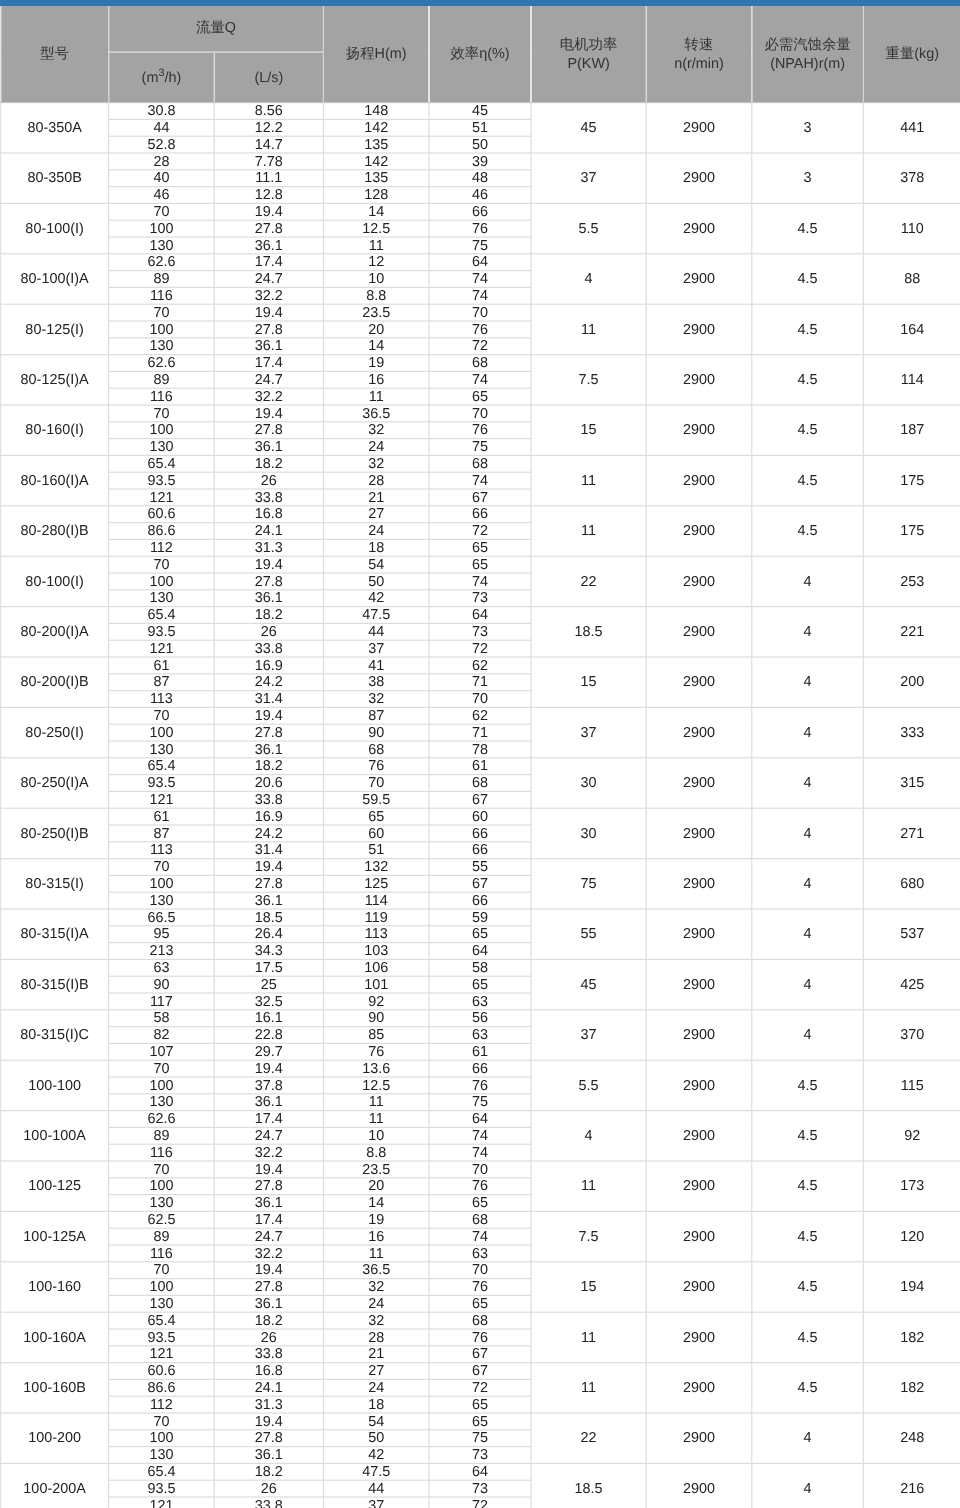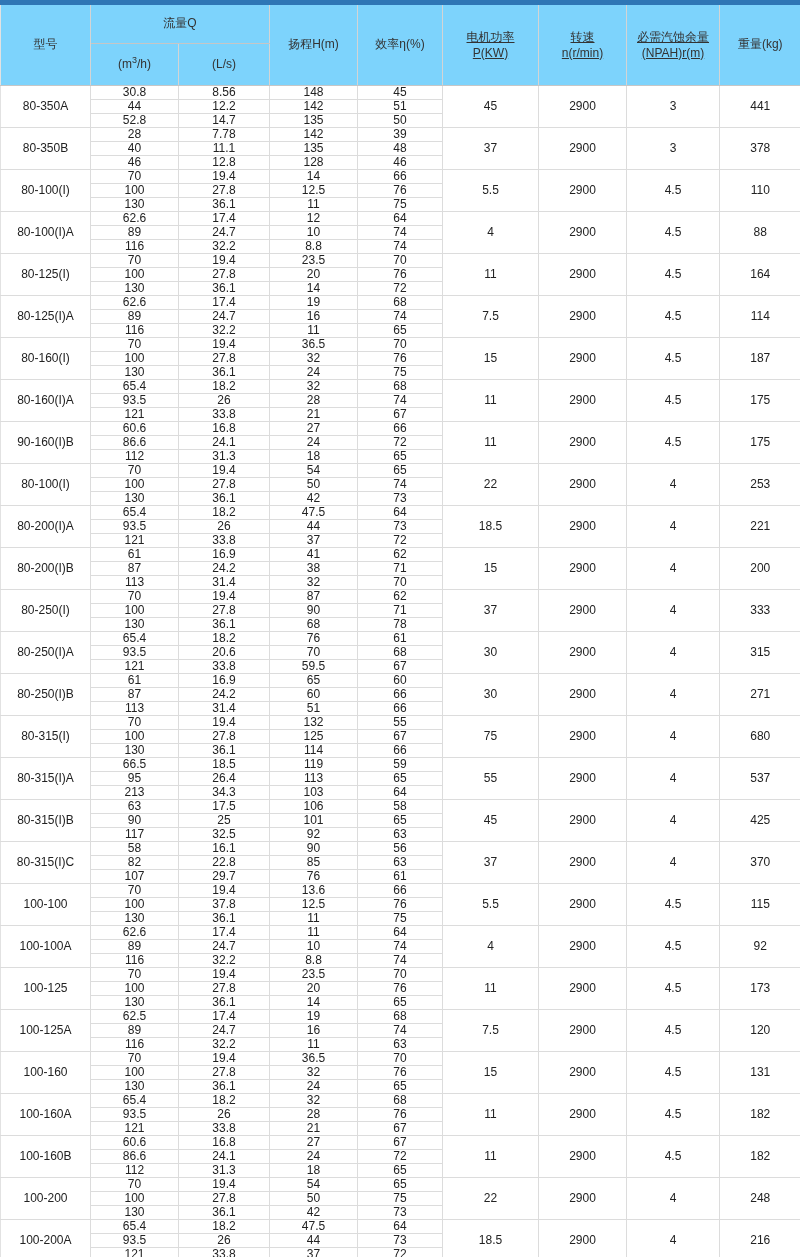--- a/index.html
+++ b/index.html
@@ -24,30 +24,30 @@
     text-align: center;
     vertical-align: middle;
     font-weight: normal;
     font-size: 12px;
     padding: 0;
     overflow: hidden;
     white-space: nowrap;
   }
   .spec-table th {
     color: #333333;
-    background: #7dd3fc;
+    background: #a3a3a3;
     border-color: #d4d4d4;
     border-bottom-color: #c6c6c6;
   }
   .spec-table thead tr.hdr-top { height: 38px; }
   .spec-table thead tr.hdr-sub { height: 42px; }
   .spec-table thead th { border-top: none; }
   .spec-table th:first-child, .spec-table td:first-child { border-left: 1px solid #e2e2e2; }
   .spec-table th:last-child, .spec-table td:last-child { border-right: none; }
-  .hdr-line { display: block; line-height: 16px; text-decoration: underline; }
+  .hdr-line { display: block; line-height: 16px; }
   sup.cube { font-size: 9px; vertical-align: super; line-height: 0; }
 
   .spec-table tbody td {
     height: 13px;
     line-height: 13px;
     font-size: 12px;
     color: #222222;
   }
   .spec-table tbody tr.group-start td { border-top: 1px solid #c8c8c8; }
   .spec-table tbody tr.sub-row td { border-top: 1px solid #ececec; }
@@ -275,21 +275,21 @@
         <td>28</td>
         <td>74</td>
       </tr>
       <tr class="sub-row">
         <td>121</td>
         <td>33.8</td>
         <td>21</td>
         <td>67</td>
       </tr>
       <tr class="group-start">
-        <td rowspan="3" class="model-cell">90-160(I)B</td>
+        <td rowspan="3" class="model-cell">80-280(I)B</td>
         <td>60.6</td>
         <td>16.8</td>
         <td>27</td>
         <td>66</td>
         <td rowspan="3">11</td>
         <td rowspan="3">2900</td>
         <td rowspan="3">4.5</td>
         <td rowspan="3">175</td>
       </tr>
       <tr class="sub-row">
@@ -628,21 +628,21 @@
       </tr>
       <tr class="group-start">
         <td rowspan="3" class="model-cell">100-160</td>
         <td>70</td>
         <td>19.4</td>
         <td>36.5</td>
         <td>70</td>
         <td rowspan="3">15</td>
         <td rowspan="3">2900</td>
         <td rowspan="3">4.5</td>
-        <td rowspan="3">131</td>
+        <td rowspan="3">194</td>
       </tr>
       <tr class="sub-row">
         <td>100</td>
         <td>27.8</td>
         <td>32</td>
         <td>76</td>
       </tr>
       <tr class="sub-row">
         <td>130</td>
         <td>36.1</td>

